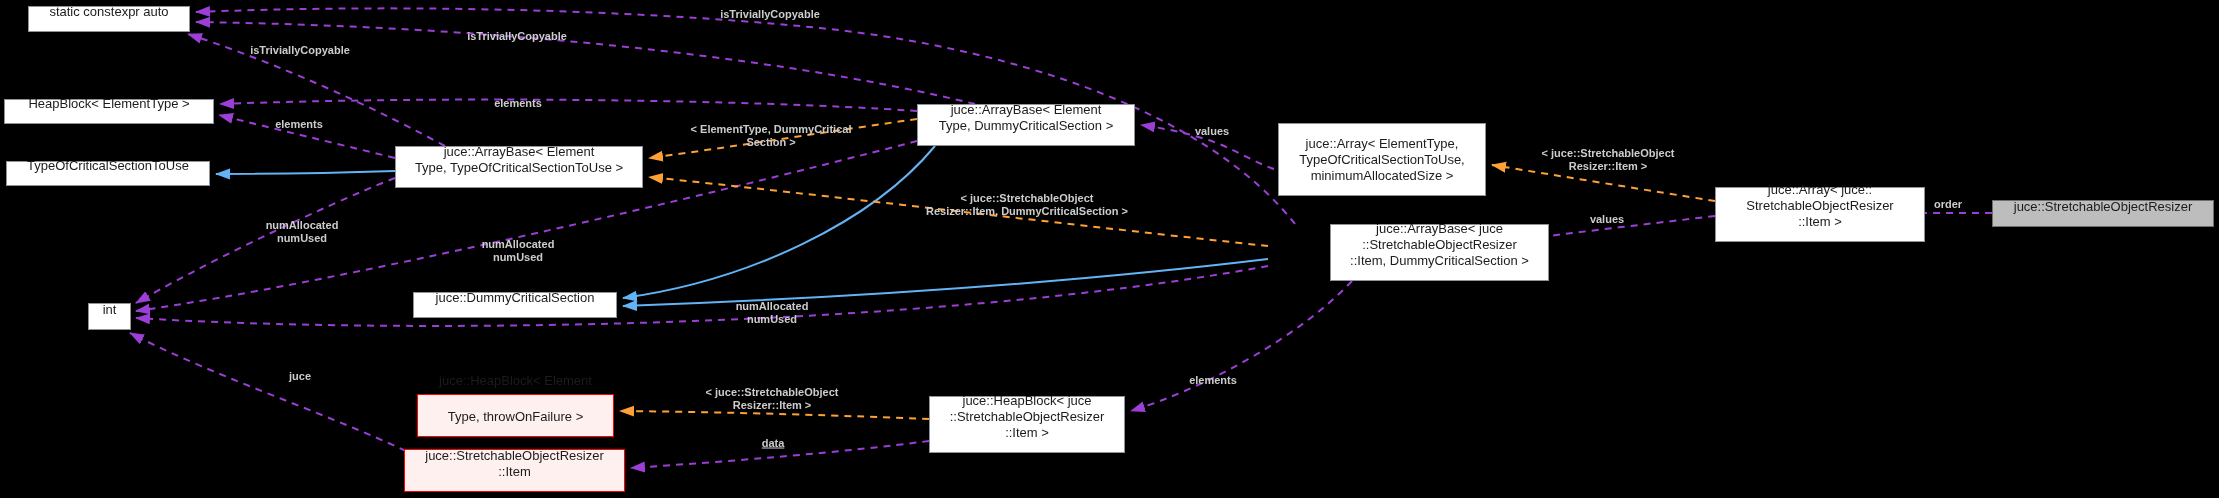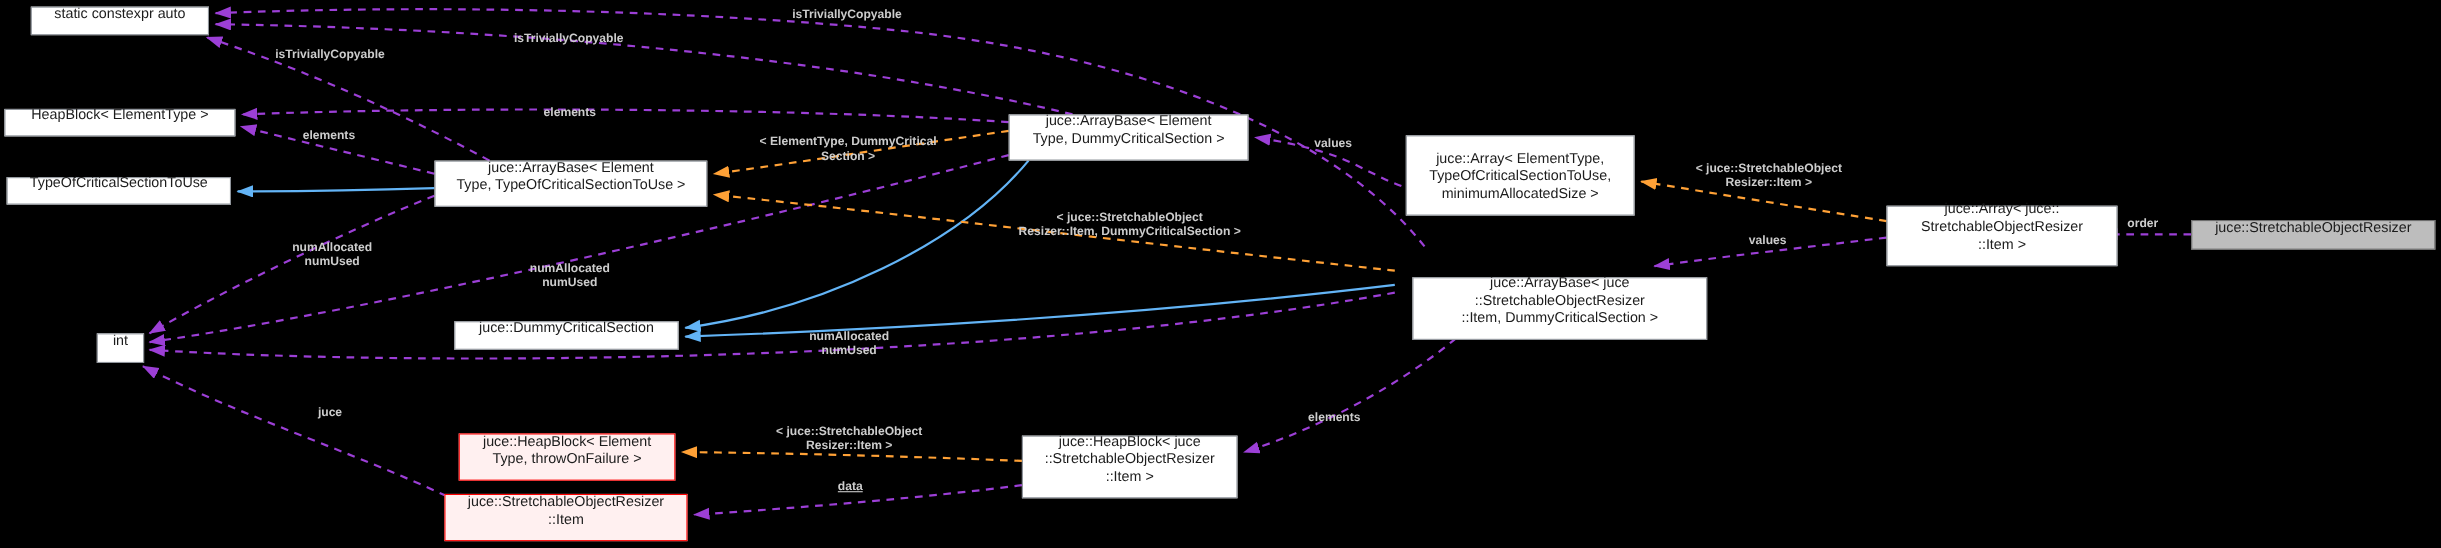--- a/index.html
+++ b/index.html
@@ -92,40 +92,40 @@
     </div>
     <div class="node normal" style="left: 917px; top: 104px; width: 218px; height: 42px;">
       <span>juce::ArrayBase&lt; Element</span>
       <span>Type, DummyCriticalSection &gt;</span>
     </div>
     <div class="node normal" style="left: 1278px; top: 123px; width: 208px; height: 73px;">
       <span>juce::Array&lt; ElementType,</span>
       <span>TypeOfCriticalSectionToUse,</span>
       <span>minimumAllocatedSize &gt;</span>
     </div>
-    <div class="node normal" style="left: 1284px; top: 224px; width: 268px; height: 57px; margin-top: 28px;">
+    <div class="node normal" style="left: 1330px; top: 224px; width: 219px; height: 57px;">
       <span>juce::ArrayBase&lt; juce</span>
       <span>::StretchableObjectResizer</span>
       <span>::Item, DummyCriticalSection &gt;</span>
     </div>
     <div class="node normal" style="left: 1715px; top: 187px; width: 210px; height: 55px;">
       <span>juce::Array&lt; juce::</span>
       <span>StretchableObjectResizer</span>
       <span>::Item &gt;</span>
     </div>
     <div class="node current" style="left: 1992px; top: 200px; width: 222px; height: 27px;">
       <span>juce::StretchableObjectResizer</span>
     </div>
     <div class="node normal" style="left: 413px; top: 292px; width: 204px; height: 26px;">
       <span>juce::DummyCriticalSection</span>
     </div>
     <div class="node normal" style="left: 88px; top: 303px; width: 43px; height: 27px;">
       <span>int</span>
     </div>
-    <div class="node highlight" style="left: 417px; top: 394px; width: 197px; height: 43px;">
+    <div class="node highlight" style="left: 417px; top: 394px; width: 197px; height: 43px; gap: 20px;">
       <span>juce::HeapBlock&lt; Element</span>
       <span>Type, throwOnFailure &gt;</span>
     </div>
     <div class="node highlight" style="left: 404px; top: 449px; width: 221px; height: 43px;">
       <span>juce::StretchableObjectResizer</span>
       <span>::Item</span>
     </div>
     <div class="node normal" style="left: 929px; top: 396px; width: 196px; height: 57px;">
       <span>juce::HeapBlock&lt; juce</span>
       <span>::StretchableObjectResizer</span>

